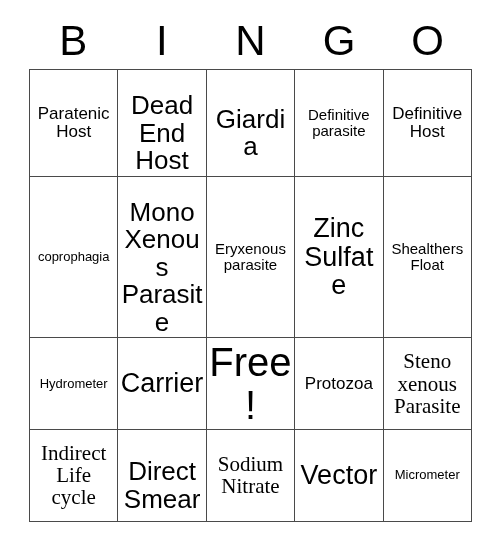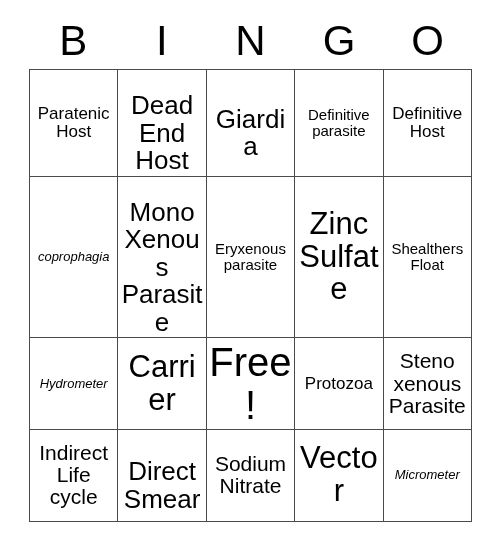--- a/index.html
+++ b/index.html
@@ -56,26 +56,26 @@
     overflow: hidden;
     word-wrap: break-word;
   }
   .cell-text {
     display: block;
     line-height: 1.06;
     font-weight: 400;
   }
 
   
-  .fs-xs  { font-size: 13px; font-style: italic; }
+  .fs-xs  { font-size: 13px; }
   .fs-s   { font-size: 15px; }
   .fs-m   { font-size: 17px; }
-  .fs-l   { font-size: 21px; }
+  .fs-l   { font-size: 21px; font-family: Liberation Serif, serif; }
   .fs-xl  { font-size: 26px; margin-top: 21px; }
-  .fs-xxl { font-size: 31px; }
+  .fs-xxl { font-size: 27px; }
   .fs-free{ font-size: 40px; }
 </style>
 </head>
 <body>
 
 <div id="card">
 
   <div class="header-row">
     <div class="header-cell">B</div>
     <div class="header-cell">I</div>

